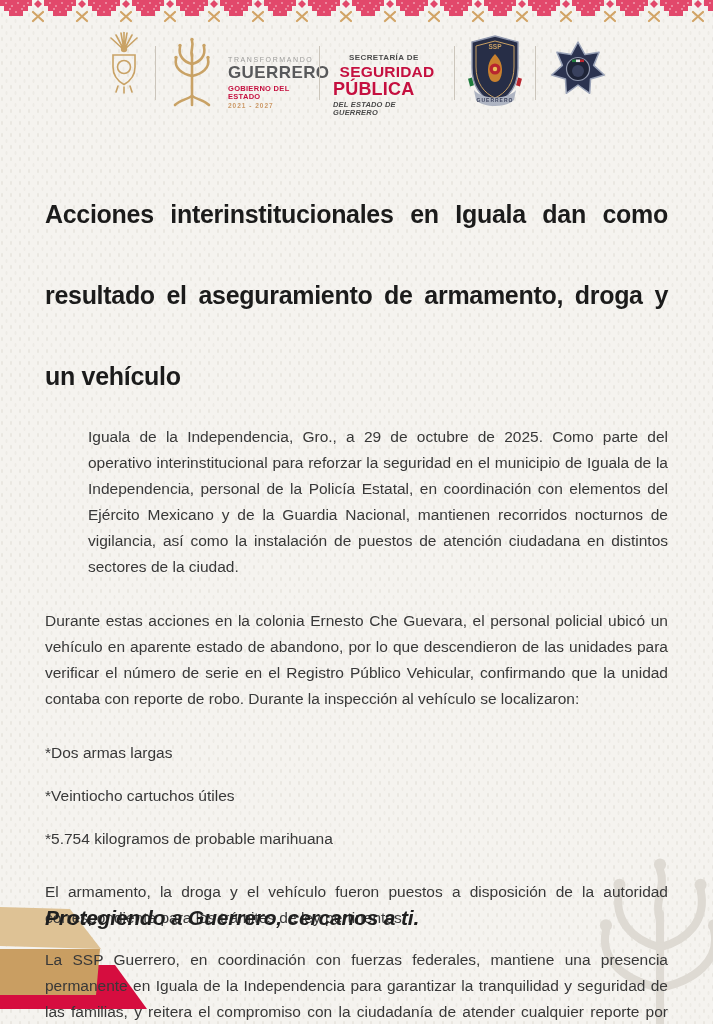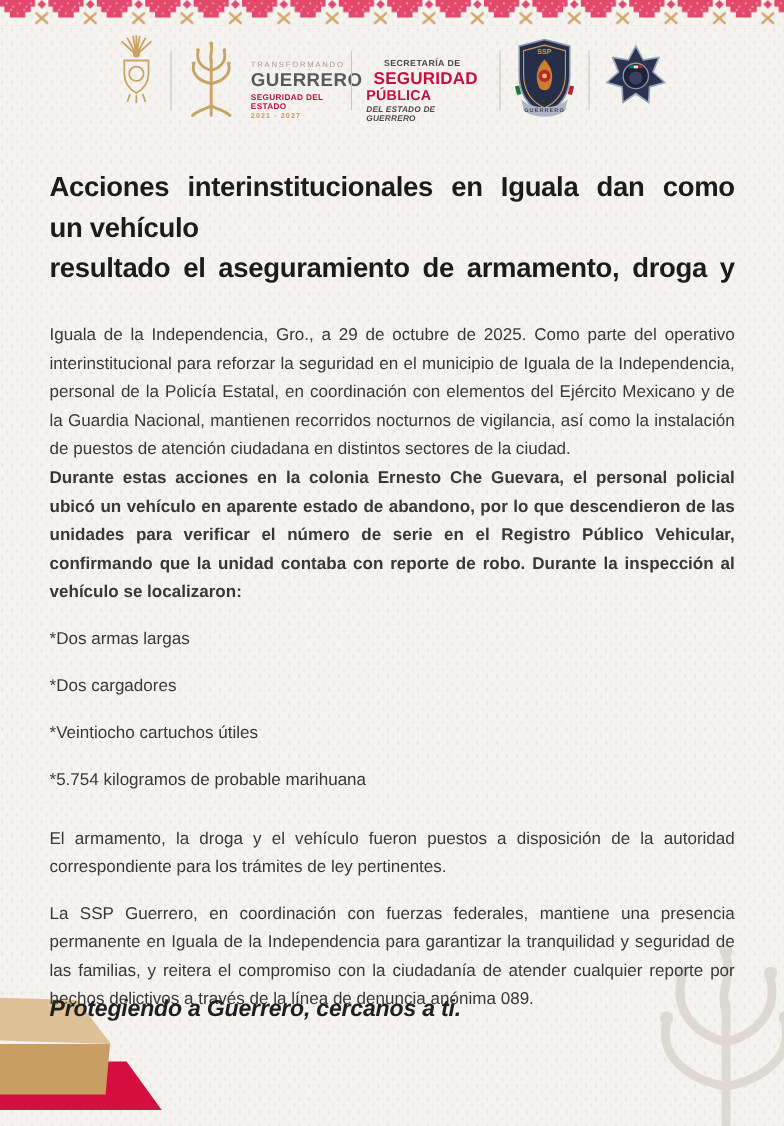--- a/index.html
+++ b/index.html
@@ -19,37 +19,37 @@
   .coat { margin-top:2px; }
   .tree { margin-top:4px; }
   .brand { margin-top:26px; width:78px; line-height:1.05; }
   .brand .t1 { font-size:7px; color:#9b9b99; letter-spacing:1.6px; font-weight:400; }
   .brand .t2 { font-size:17px; color:#58595b; font-weight:800; letter-spacing:.4px; margin-top:1px; }
   .brand .t3 { font-size:7.5px; color:#c50f3f; font-weight:700; margin-top:3px; letter-spacing:.3px; }
   .brand .t4 { font-size:6.5px; color:#c96; font-weight:700; margin-top:2px; letter-spacing:1px; }
   .secretariat { margin-top:24px; width:108px; line-height:1.02; }
   .secretariat .s1 { font-size:8px; color:#4a4a4a; font-weight:700; letter-spacing:.4px;margin-left:16px; }
   .secretariat .s2 { font-size:15.5px; color:#c50f3f; font-weight:800; letter-spacing:.2px; margin-top:2px;text-align:center; }
-  .secretariat .s3 { font-size:13px; color:#c50f3f; font-weight:800; letter-spacing:.2px; }
+  .secretariat .s3 { font-size:18px; color:#c50f3f; font-weight:800; letter-spacing:.2px; }
   .secretariat .s4 { font-size:7.5px; color:#4a4a4a; font-weight:700; margin-top:3px; letter-spacing:.2px;font-style:italic; }
   .shield-badge { margin-top:4px; }
   .star-badge { margin-top:10px; }
 
   .boletin { position:absolute; top:90px; left:0; right:0; z-index:2;
     text-align:center; font-size:35px; font-weight:800; color:#d5a12d; letter-spacing:1px; }
 
   
   .content { position:absolute; top:152px; left:45px; right:45px; z-index:2; }
-  .title-line { font-size:25px; line-height:37px; font-weight:700; color:#1b1b1b; letter-spacing:-.3px; }
+  .title-line { font-size:25px; line-height:37px; font-weight:700; color:#1b1b1b; letter-spacing:-.3px;margin-top:44px; }
   .title-line.just { text-align:justify; text-align-last:justify; }
   .para { font-size:15.5px; line-height:26px; text-align:justify; color:#383838; }
-  .p1 { margin-top:29px; }
-  .p2 { margin-top:0;font-weight:bold; }
+  .p1 { margin-top:29px;margin-left:43px; }
+  .p2 { margin-top:28px; }
   .seized { font-size:15.5px; line-height:26px; color:#383838; }
-  .seized.first { margin-top:16px; }
+  .seized.first { margin-top:28px; }
   .seized + .seized { margin-top:17px; }
   .p3 { margin-top:27px; }
   .p4 { margin-top:16px; }
 
   .slogan { position:absolute; top:906px; left:45px; right:45px; z-index:2;
     text-align:left; font-size:21px; font-weight:700; font-style:italic; color:#1f1f1f; letter-spacing:-.2px; }
 
   .ribbons { position:absolute; left:0; top:903px; z-index:1; display:block; }
   .watermark { position:absolute; right:-62px; top:846px; z-index:0; color:#dedad3; }
 </style>
@@ -121,21 +121,21 @@
           <circle cx="11" cy="11.5" r="1.7"></circle>
           <circle cx="35" cy="11.5" r="1.7"></circle>
         <circle cx="7" cy="23.5" r="1.7"></circle>
           <circle cx="39" cy="23.5" r="1.7"></circle>
       </g>
     </svg>
 
     <div class="brand">
       <div class="t1">TRANSFORMANDO</div>
       <div class="t2">GUERRERO</div>
-      <div class="t3">SEGURIDAD DEL ESTADO</div>
+      <div class="t3">GOBIERNO DEL ESTADO</div>
       <div class="t4">2021 - 2027</div>
     </div>
 
     <div class="vdiv"></div>
 
     <div class="secretariat">
       <div class="s1">SECRETARÍA DE</div>
       <div class="s2">SEGURIDAD</div>
       <div class="s3">PÚBLICA</div>
       <div class="s4">DEL ESTADO DE GUERRERO</div>
@@ -167,29 +167,28 @@
       <rect x="27" y="19.5" width="4" height="2.6" fill="#e8e8e8"></rect>
       <rect x="31" y="19.5" width="4" height="2.6" fill="#b8262f"></rect>
       <circle cx="29" cy="31" r="6" fill="#39415e"></circle>
     </svg>
   </div>
 
 
   <div class="content">
     <div>
       <div class="title-line just">Acciones interinstitucionales en Iguala dan como</div>
+      <div class="title-line just">resultado el aseguramiento de armamento, droga y</div>
       <div class="title-line">un vehículo</div>
-      <div class="title-line just">resultado el aseguramiento de armamento, droga y</div>
     </div>
 
     <p class="para p1">Iguala de la Independencia, Gro., a 29 de octubre de 2025. Como parte del operativo interinstitucional para reforzar la seguridad en el municipio de Iguala de la Independencia, personal de la Policía Estatal, en coordinación con elementos del Ejército Mexicano y de la Guardia Nacional, mantienen recorridos nocturnos de vigilancia, así como la instalación de puestos de atención ciudadana en distintos sectores de la ciudad.</p>
     <p class="para p2">Durante estas acciones en la colonia Ernesto Che Guevara, el personal policial ubicó un vehículo en aparente estado de abandono, por lo que descendieron de las unidades para verificar el número de serie en el Registro Público Vehicular, confirmando que la unidad contaba con reporte de robo. Durante la inspección al vehículo se localizaron:</p>
 
     <div class="seized first">*Dos armas largas</div>
-    <div class="seized">*Dos cargadores</div>
     <div class="seized">*Veintiocho cartuchos útiles</div>
     <div class="seized">*5.754 kilogramos de probable marihuana</div>
 
     <p class="para p3">El armamento, la droga y el vehículo fueron puestos a disposición de la autoridad correspondiente para los trámites de ley pertinentes.</p>
     <p class="para p4">La SSP Guerrero, en coordinación con fuerzas federales, mantiene una presencia permanente en Iguala de la Independencia para garantizar la tranquilidad y seguridad de las familias, y reitera el compromiso con la ciudadanía de atender cualquier reporte por hechos delictivos a través de la línea de denuncia anónima 089.</p>
   </div>
 
   <div class="slogan">Protegiendo a Guerrero, cercanos a ti.</div>
 
   <svg class="ribbons" width="160" height="112" viewBox="0 0 160 112">

